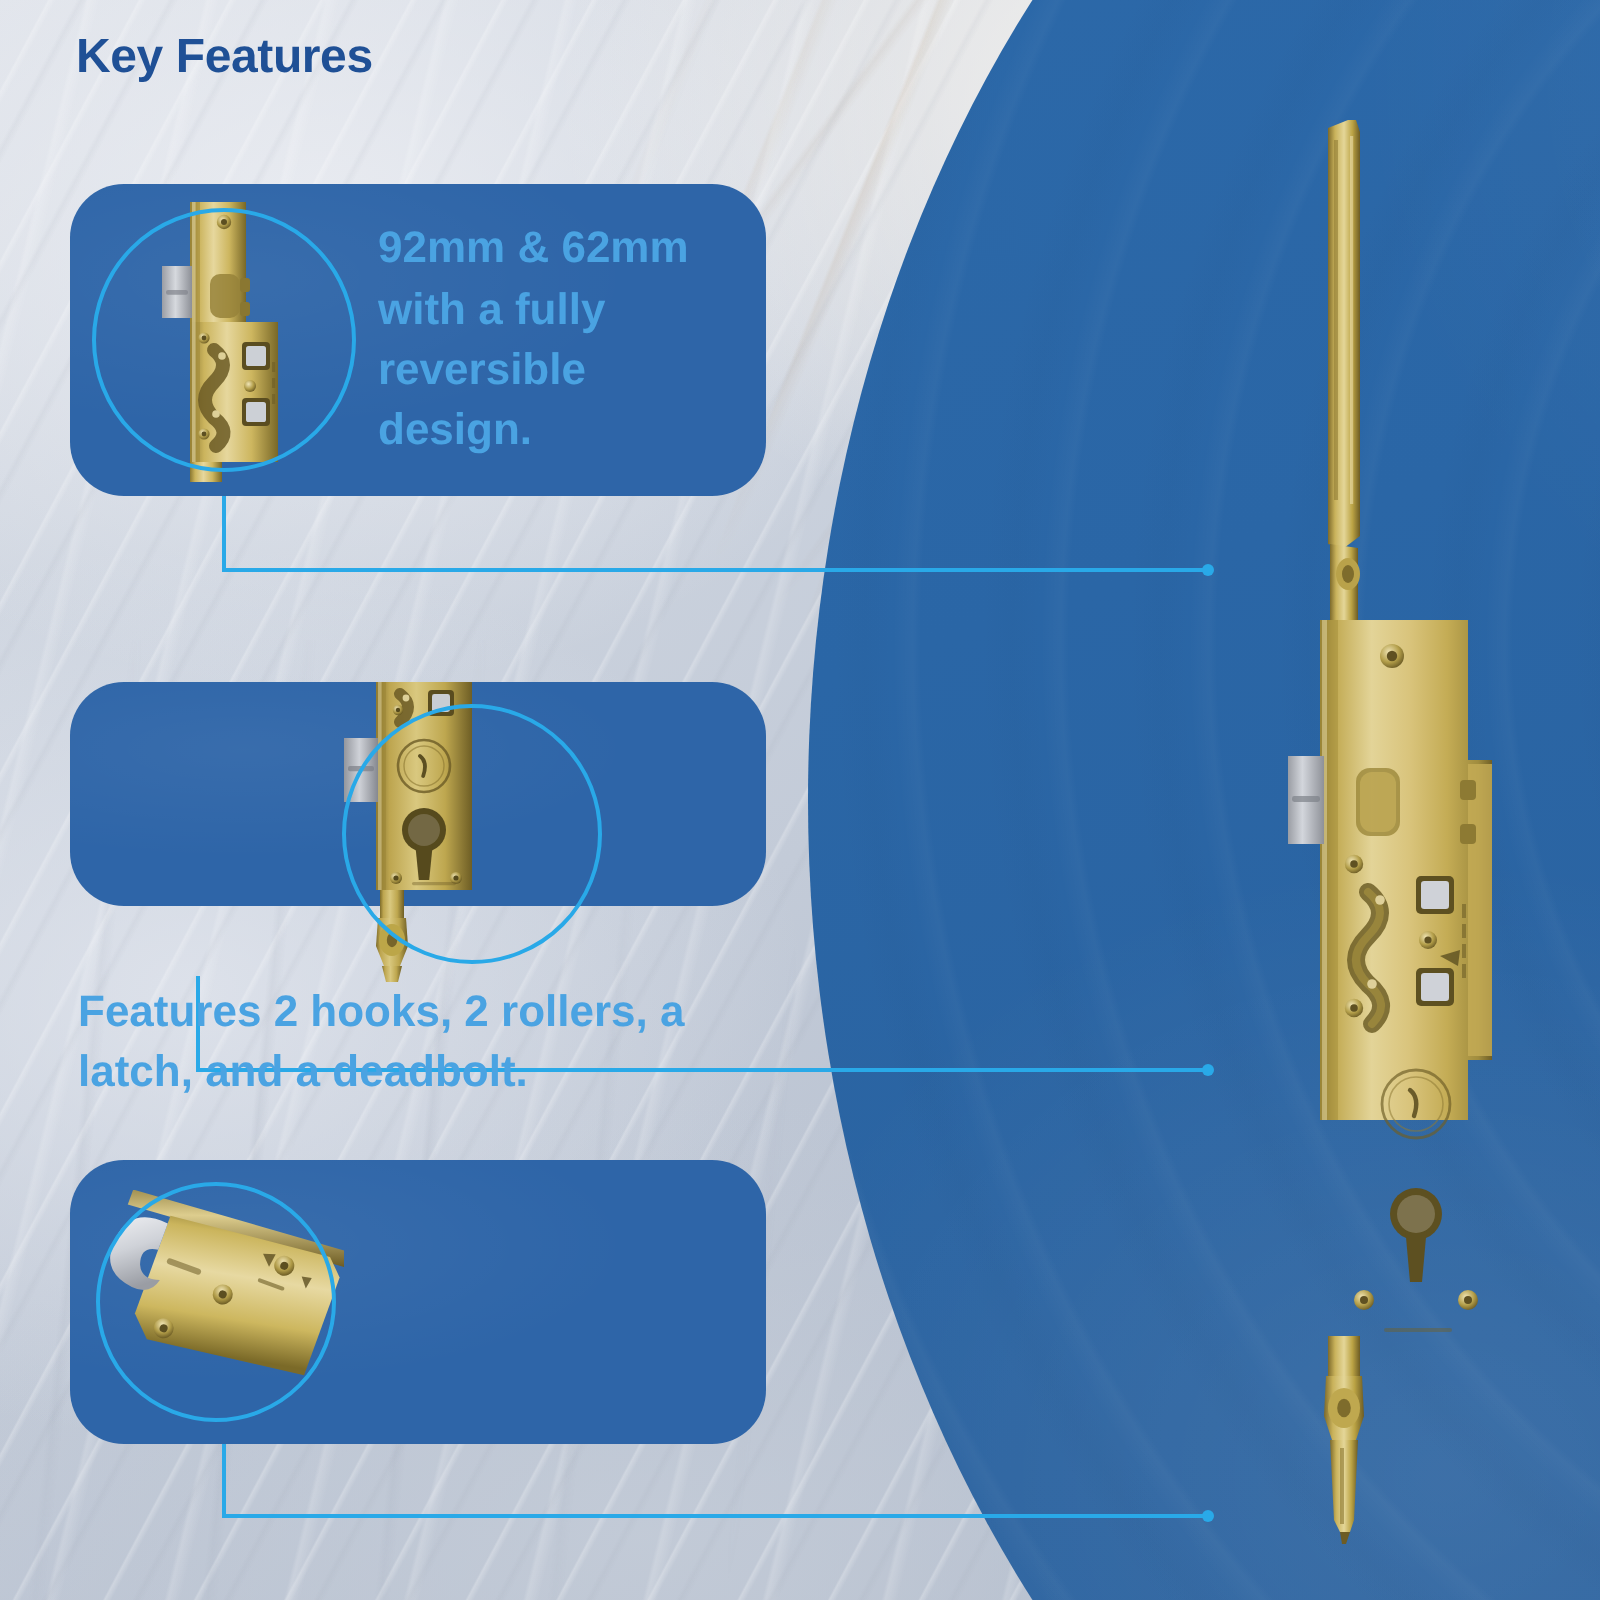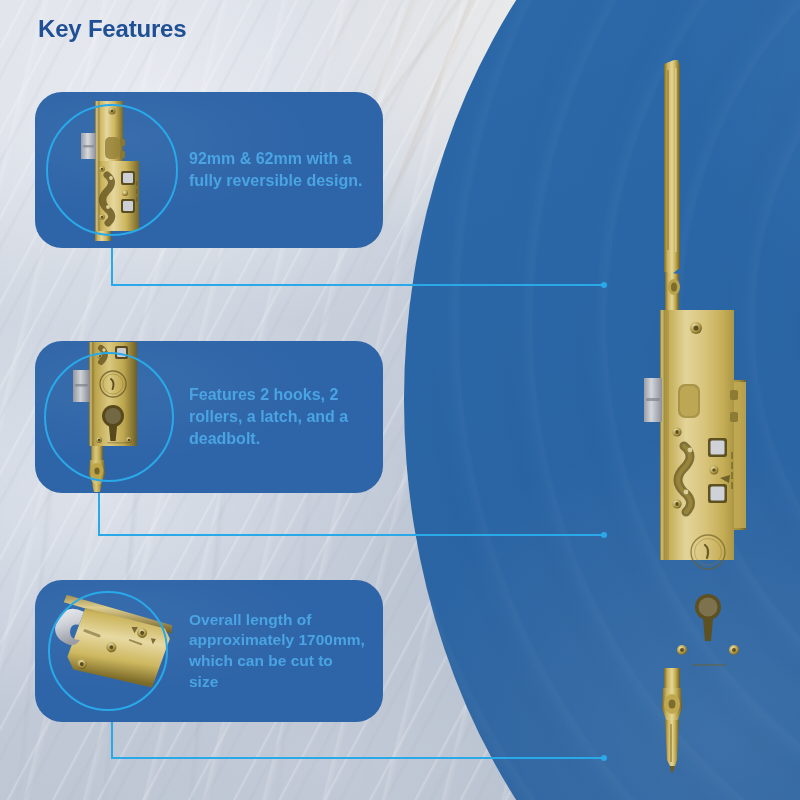--- a/index.html
+++ b/index.html
@@ -98,42 +98,42 @@
   
   .card{
     position:absolute; left:35px; width:348px;
     background:
       radial-gradient(ellipse 80% 70% at 25% 30%, rgba(255,255,255,.05) 0%, rgba(255,255,255,0) 70%),
       #2e65a8;
     border-radius:27px;
     display:flex; align-items:center;
   }
   #card-1{ top:92px;  height:156px; }
-  #card-2{ top:341px; height:152px; }
+  #card-2{ top:341px; height:112px;flex-direction:column; }
   #card-3{ top:580px; height:142px; }
 
   .card-media{
     position:relative; flex:0 0 150px;
     height:100%;
     display:flex; align-items:center; justify-content:center;
   }
   .media-circle{
     position:absolute;
     border:2px solid #29a9e8;
     border-radius:50%;
   }
   #card-1 .media-circle{ width:132px; height:132px; left:11px; top:12px; }
   #card-2 .media-circle{ width:130px; height:130px; left:9px;  top:11px; }
   #card-3 .media-circle{ width:120px; height:120px; left:13px; top:11px; }
 
   .card-text{
     flex:1 1 auto;
     color:#4aa3e2;
     font-weight:bold;
-    font-size:16px;
+    font-size:22px;
     line-height:1.38;
     padding-right:18px;
     padding-left:4px;
   }
   #card-3 .card-text{ font-size:15.5px; line-height:1.33; }
 
   
   .connector{ position:absolute; }
   .connector .v{
     position:absolute; width:2px; background:#29a9e8; left:0; top:0;
@@ -502,16 +502,15 @@
 
           <circle cx="62" cy="52" r="5" fill="url(#c3sc)"></circle>
           <circle cx="62" cy="52" r="2" fill="#5c4f21"></circle>
           <circle cx="40" cy="78" r="5" fill="url(#c3sc)"></circle>
           <circle cx="40" cy="78" r="2" fill="#5c4f21"></circle>
 
           <rect x="30" y="44" width="18" height="3" rx="1.5" fill="#6b5b25" opacity=".55"></rect>
         </g>
       </svg>
     </div>
-    <div class="card-text">Overall length of approximately 1700mm, which can be cut to size</div>
   </div>
 
 </div>
 
 </body></html>

